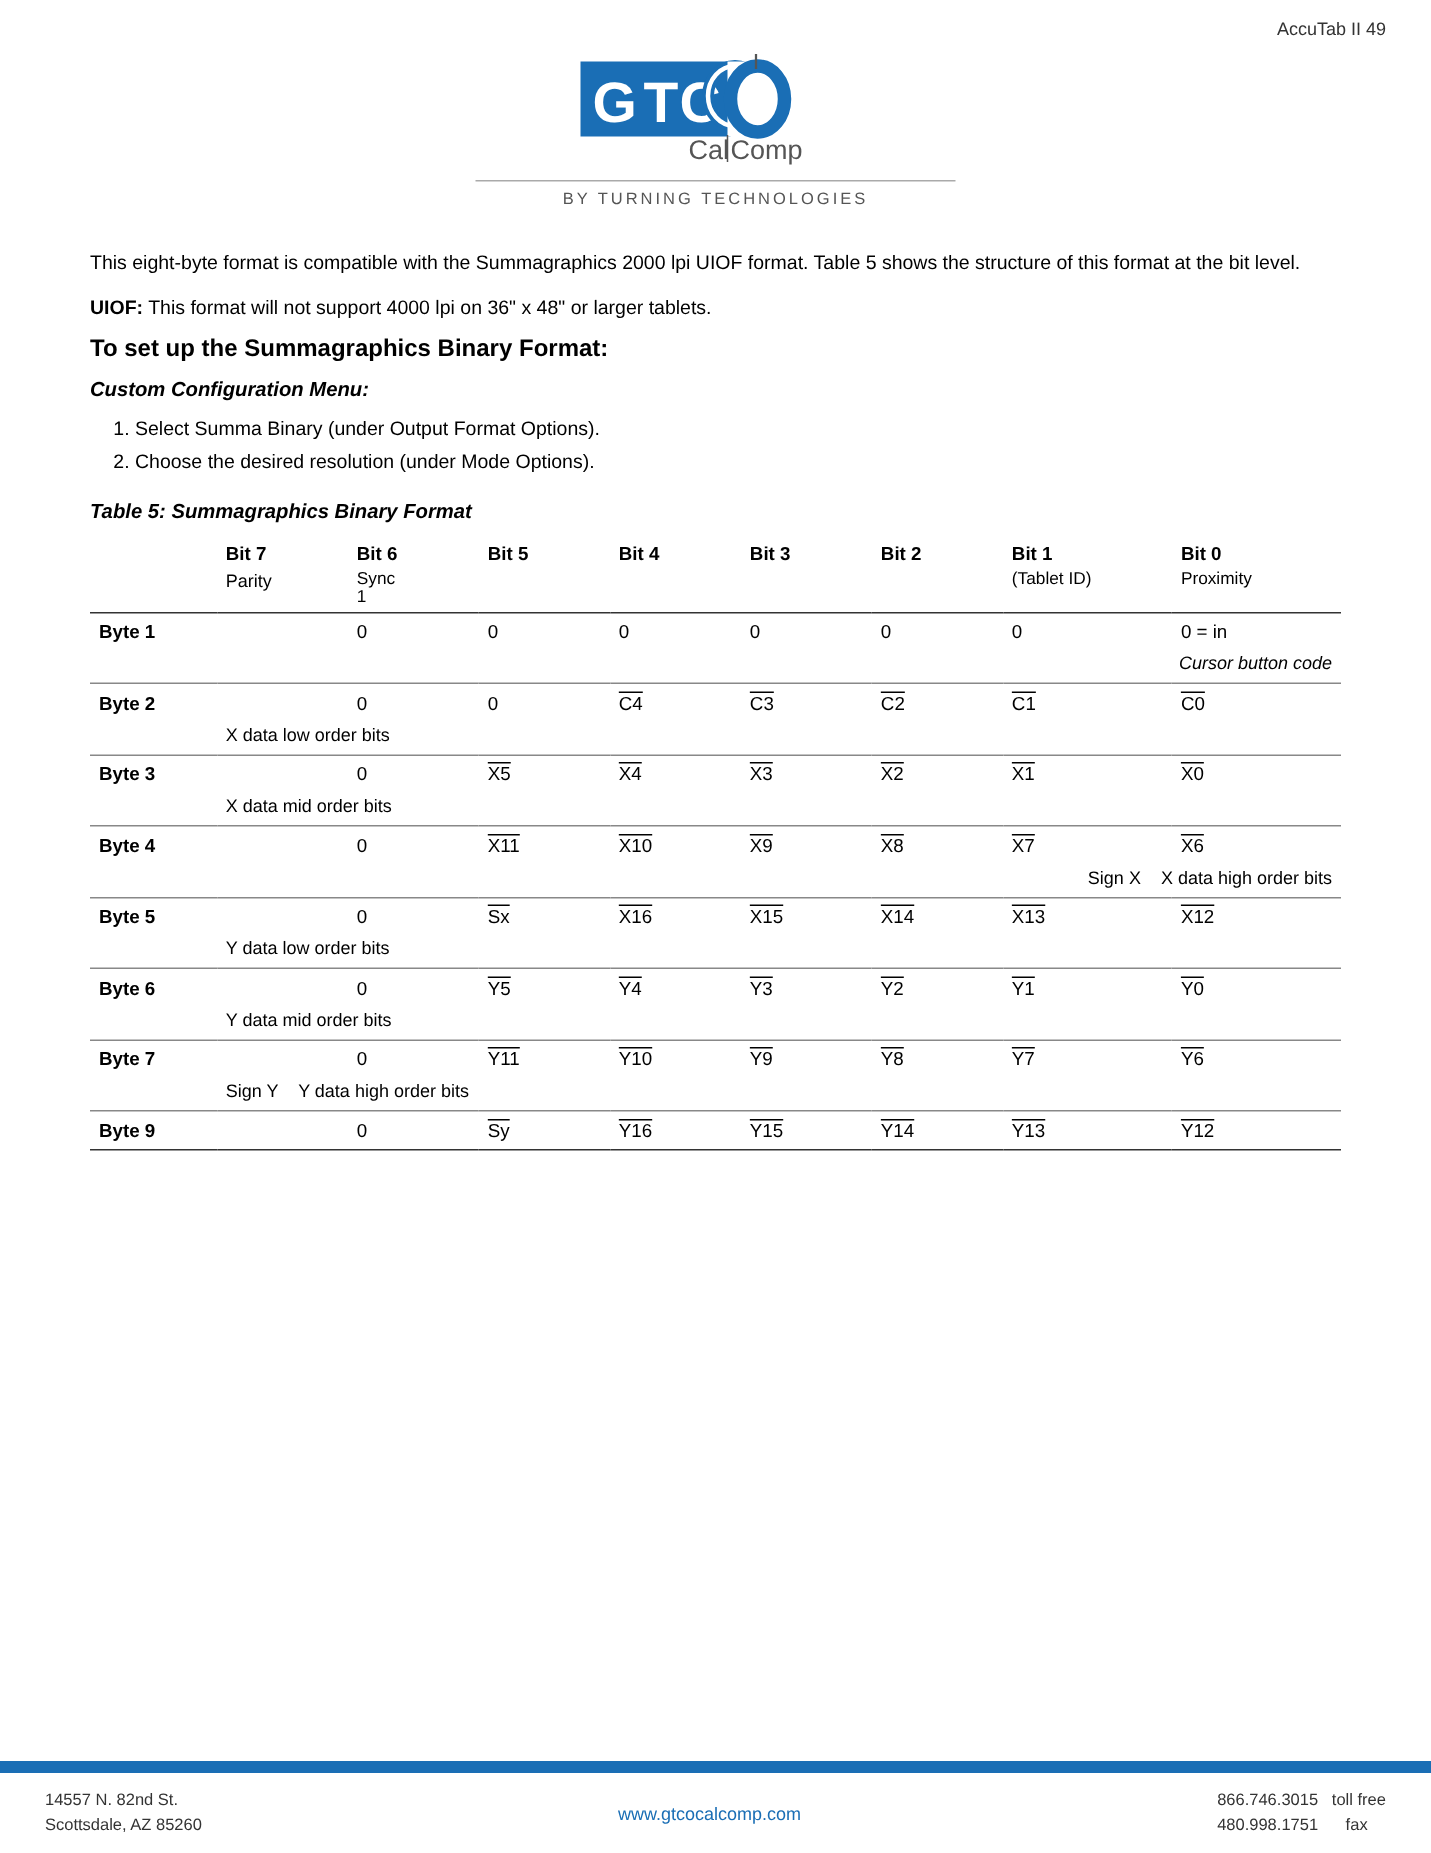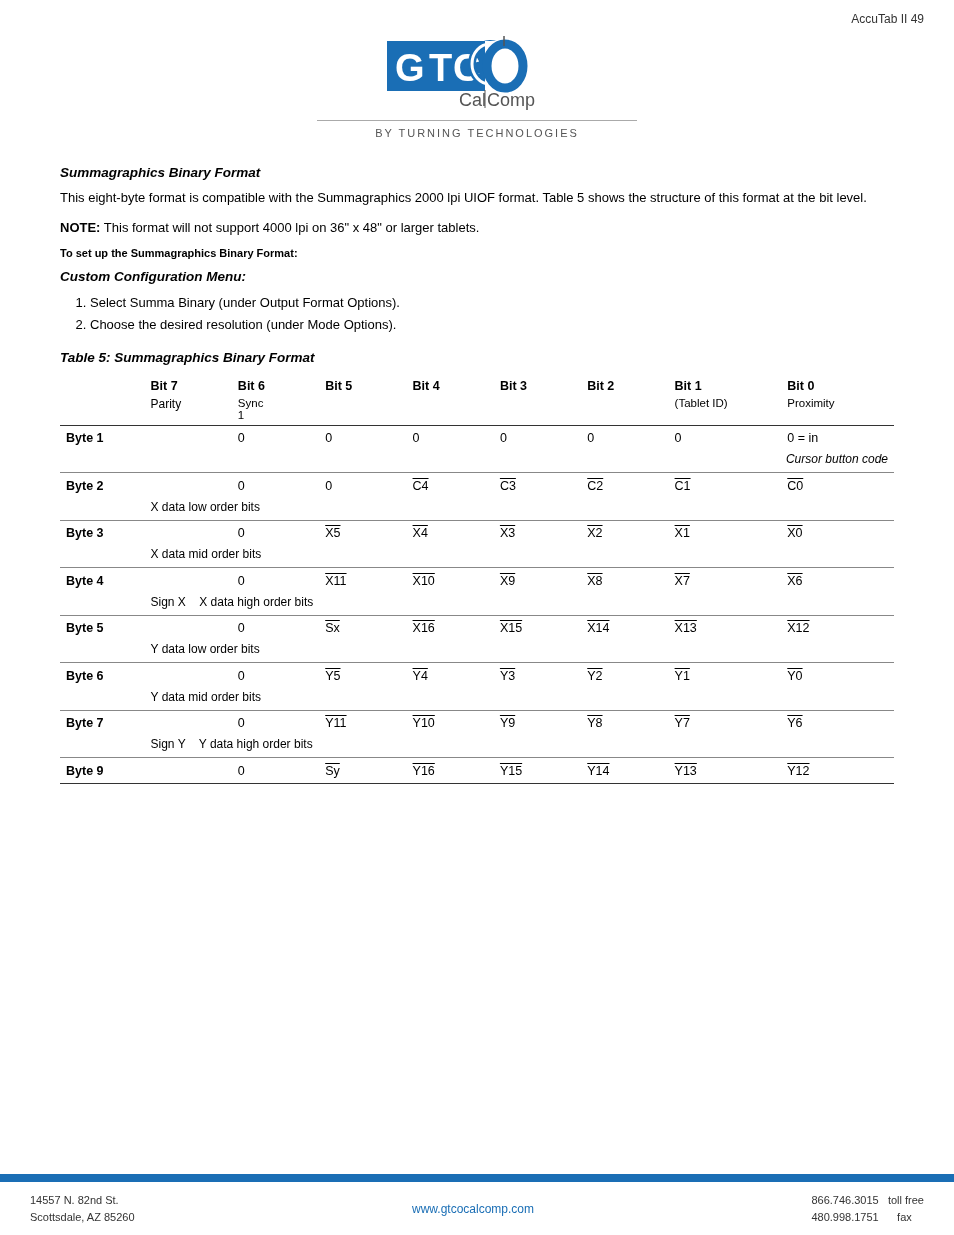--- a/index.html
+++ b/index.html
@@ -86,21 +86,21 @@
       line-height: 1.5;
       margin-bottom: 10px;
     }
 
     .note-text strong {
       font-weight: bold;
     }
 
     .bold-heading {
       font-weight: bold;
-      font-size: 11px;
+      font-size: 16px;
       margin-bottom: 10px;
     }
 
     .sub-heading-italic {
       font-style: italic;
       font-weight: bold;
       font-size: 13.5px;
       margin-bottom: 8px;
     }
 
@@ -212,26 +212,25 @@
 
         <line x1="127" y1="0" x2="127" y2="10" stroke="#555" stroke-width="1.5"></line>
       </svg>
       <div class="separator-line"></div>
       <div class="tagline">by TURNING technologies</div>
     </div>
   </div>
 
   <div class="content">
 
-    <div class="section-title-bold-italic">Summagraphics Binary Format</div>
 
     <p class="body-text">This eight-byte format is compatible with the Summagraphics 2000 lpi UIOF format.  Table 5 shows the structure of this format at the bit level.</p>
 
     <p class="note-text">
-      <strong>NOTE:</strong><span> This format will not support 4000 lpi on 36" x 48" or larger tablets.</span>
+      <strong>UIOF:</strong><span> This format will not support 4000 lpi on 36" x 48" or larger tablets.</span>
     </p>
 
     <p class="bold-heading">To set up the Summagraphics Binary Format:</p>
 
     <p class="sub-heading-italic">Custom Configuration Menu:</p>
 
     <ol>
       <li>Select Summa Binary (under Output Format Options).</li>
       <li>Choose the desired resolution (under Mode Options).</li>
     </ol>
@@ -343,21 +342,21 @@
           <td>0</td>
           <td><span class="overline">X11</span></td>
           <td><span class="overline">X10</span></td>
           <td><span class="overline">X9</span></td>
           <td><span class="overline">X8</span></td>
           <td><span class="overline">X7</span></td>
           <td><span class="overline">X6</span></td>
         </tr>
         <tr>
           <td></td>
-          <td colspan="8" style="font-size:12px; padding-top:2px; padding-bottom:6px;">Sign X&nbsp;&nbsp;&nbsp; X data high order bits</td>
+          <td colspan="8" style="font-size:12px; padding-top:2px; padding-bottom:6px;text-align:right;">Sign X&nbsp;&nbsp;&nbsp; X data high order bits</td>
         </tr>
 
         <tr>
           <td colspan="9" style="border-top:1px solid #888;padding:0;height:1px;"></td>
         </tr>
 
         <tr class="byte-row">
           <td class="byte-label" style="font-weight:bold;">Byte 5</td>
           <td></td>
           <td>0</td>

